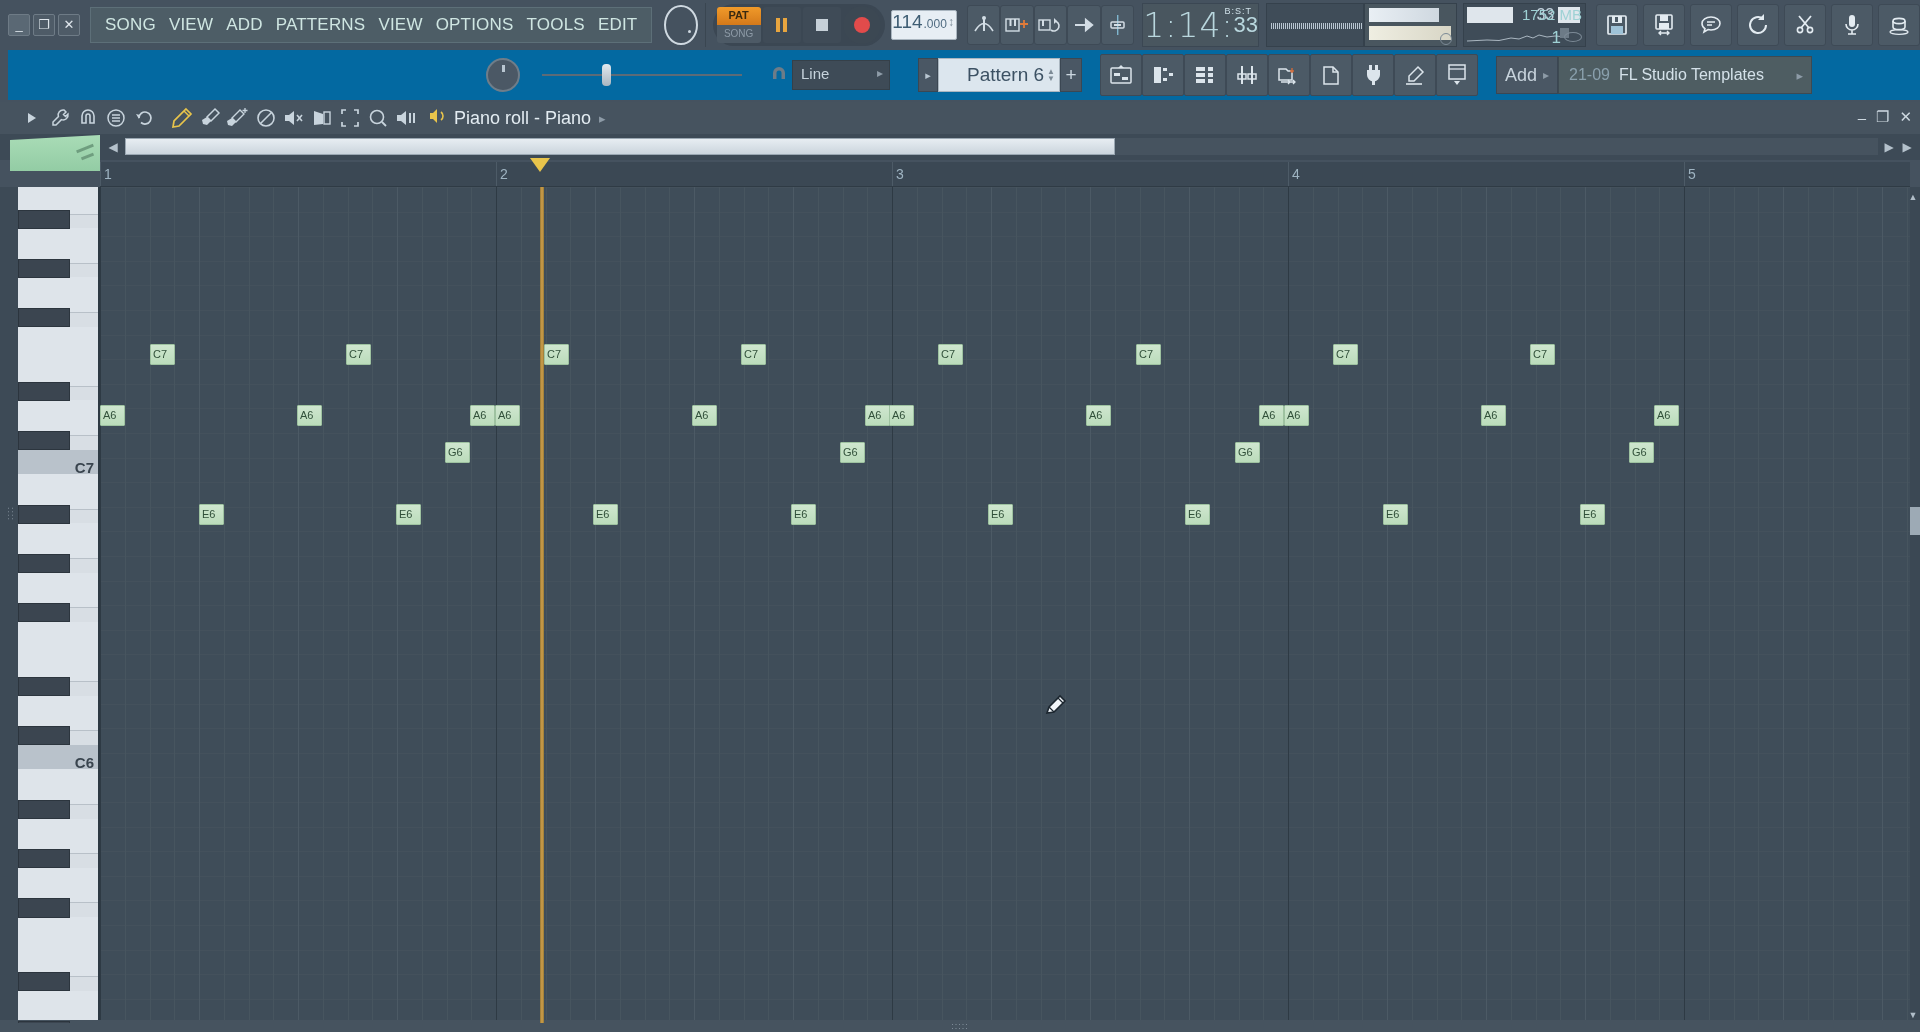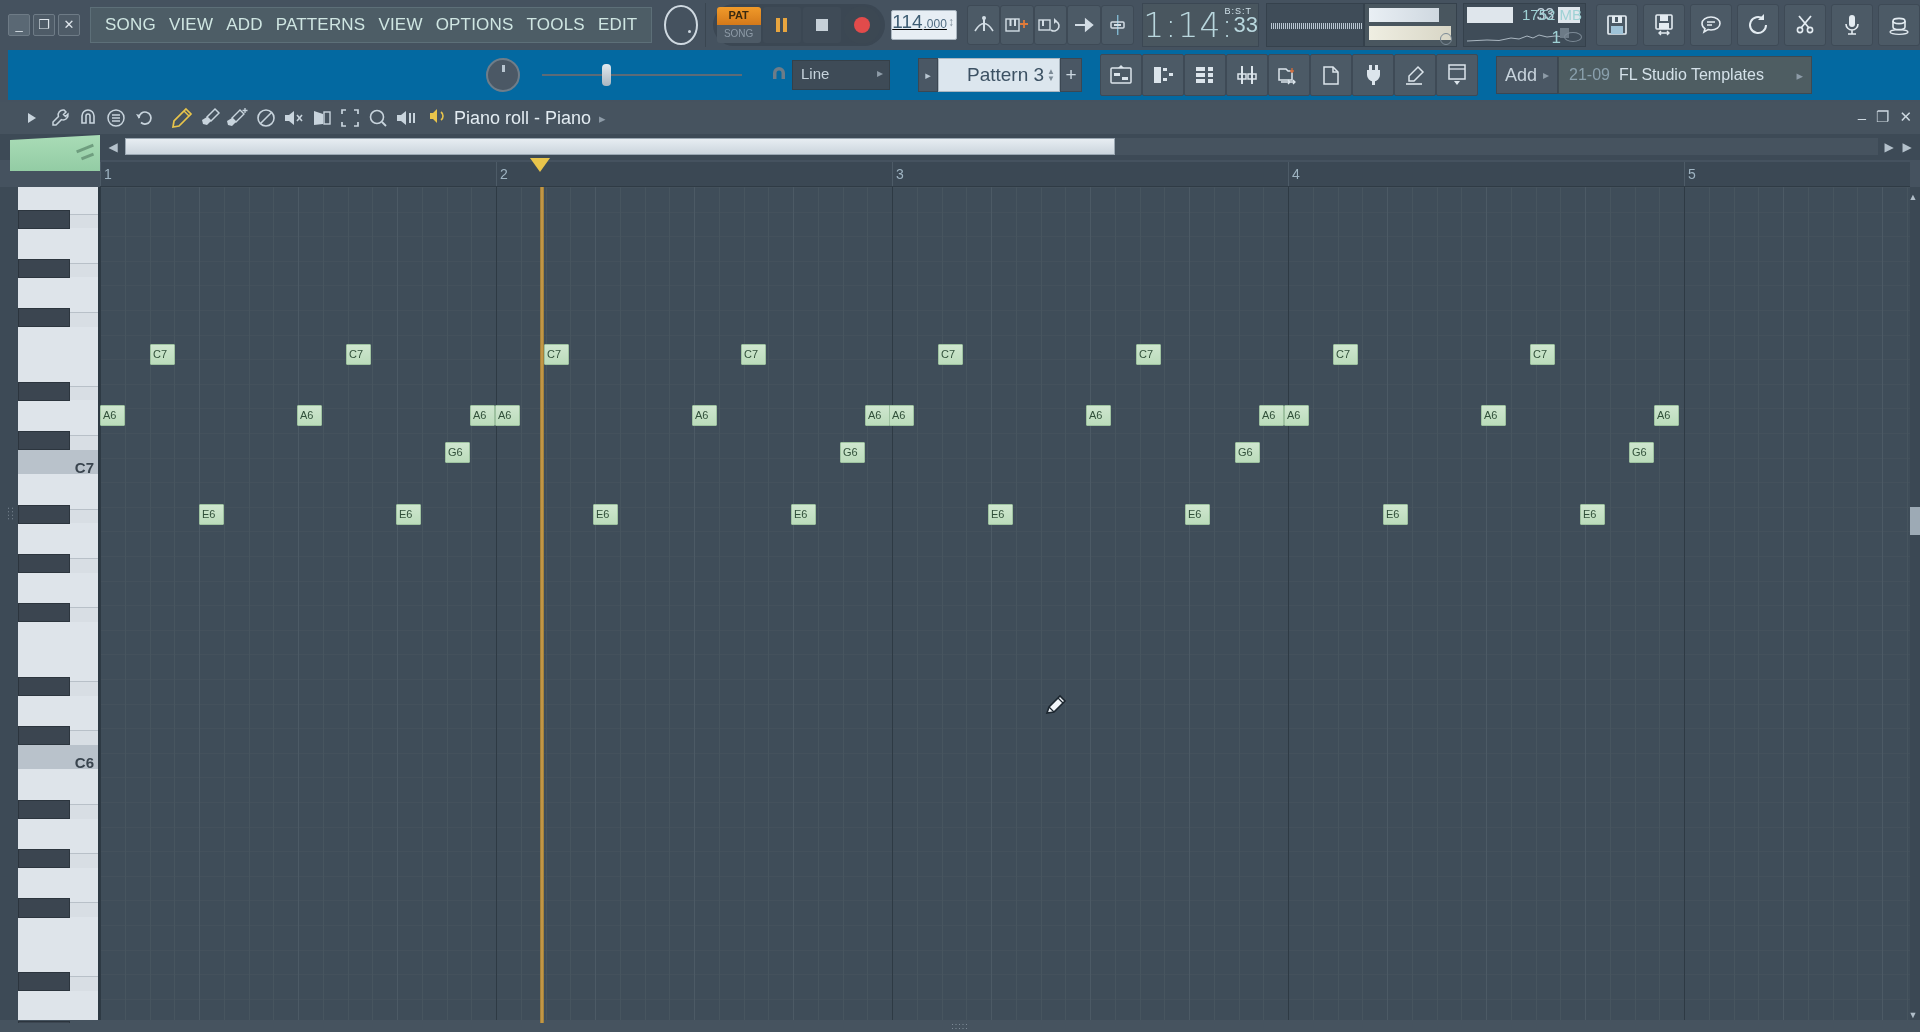--- a/index.html
+++ b/index.html
@@ -85,21 +85,21 @@
   .tbtn .pause { display: flex; gap: 3px; }
   .tbtn .pause i { display: block; width: 4px; height: 14px; background: #e8a53f; }
   .tbtn .stopsq { width: 12px; height: 12px; background: #c6d0d8; }
   .recbtn { width: 38px; height: 38px; border-radius: 50%; background: #3c4853;
     display: flex; align-items: center; justify-content: center; cursor: pointer; }
   .recbtn i { width: 16px; height: 16px; border-radius: 50%; background: #e24b4b; display: block; }
 
   .tempo {
     width: 68px; height: 30px; background: #e7eef4; border: 1px solid #aab6c0; border-radius: 2px;
     display: flex; align-items: baseline; justify-content: center; gap: 1px;
-    padding-right: 9px; position: relative; cursor: pointer; text-decoration: underline;
+    padding-right: 9px; position: relative; cursor: pointer;
   }
   .tempo .int { color: #3e5d73; font-size: 19px; }
   .tempo .dec { color: #4f6b80; font-size: 12px; }
   .tempo::after {
     content: "\2195"; position: absolute; right: 2px; top: 4px; font-size: 12px; color: #7f8e9b;
   }
 
   .ibtn {
     width: 40px; height: 40px; background: #4c5a66; border: 1px solid #3e4a56; border-radius: 3px;
     display: flex; align-items: center; justify-content: center; cursor: pointer;
@@ -481,21 +481,21 @@
       <svg width="20" height="20" viewBox="0 0 20 20">
           <path d="M4 14V8a6 6 0 0 1 12 0v6h-3.5V8a2.5 2.5 0 0 0-5 0v6z" fill="#6d7c88"></path>
         </svg>
     </div>
     <div class="snapbox">Line</div>
 
     <div style="width:28px"></div>
     <div class="patsel-wrap">
       <div class="patsel-arrow">▸</div>
       <div class="patsel">
-        <span>Pattern 3</span>
+        <span>Pattern 6</span>
         <span class="spin">▲<br>▼</span>
       </div>
       <div class="patplus">+</div>
     </div>
 
     <div style="width:18px"></div>
     <div class="vbtn">
       <svg width="24" height="22" viewBox="0 0 24 22">
           <rect x="2" y="4" width="20" height="15" rx="1" fill="none" stroke="#dce5ec" stroke-width="1.5"></rect>
           <path d="M12 1l3 3H9z" fill="#dce5ec"></path>

